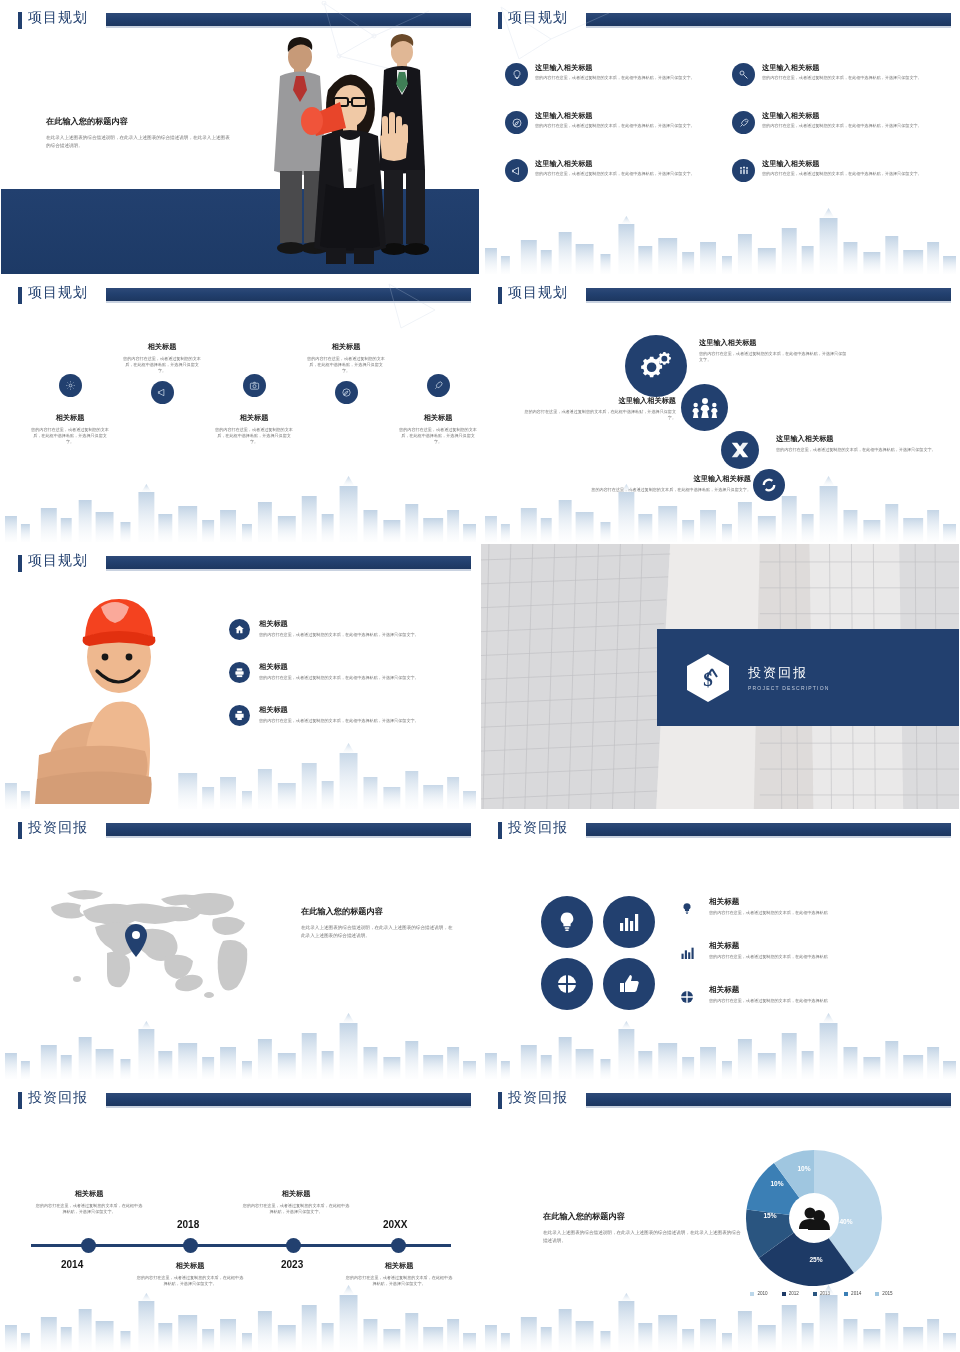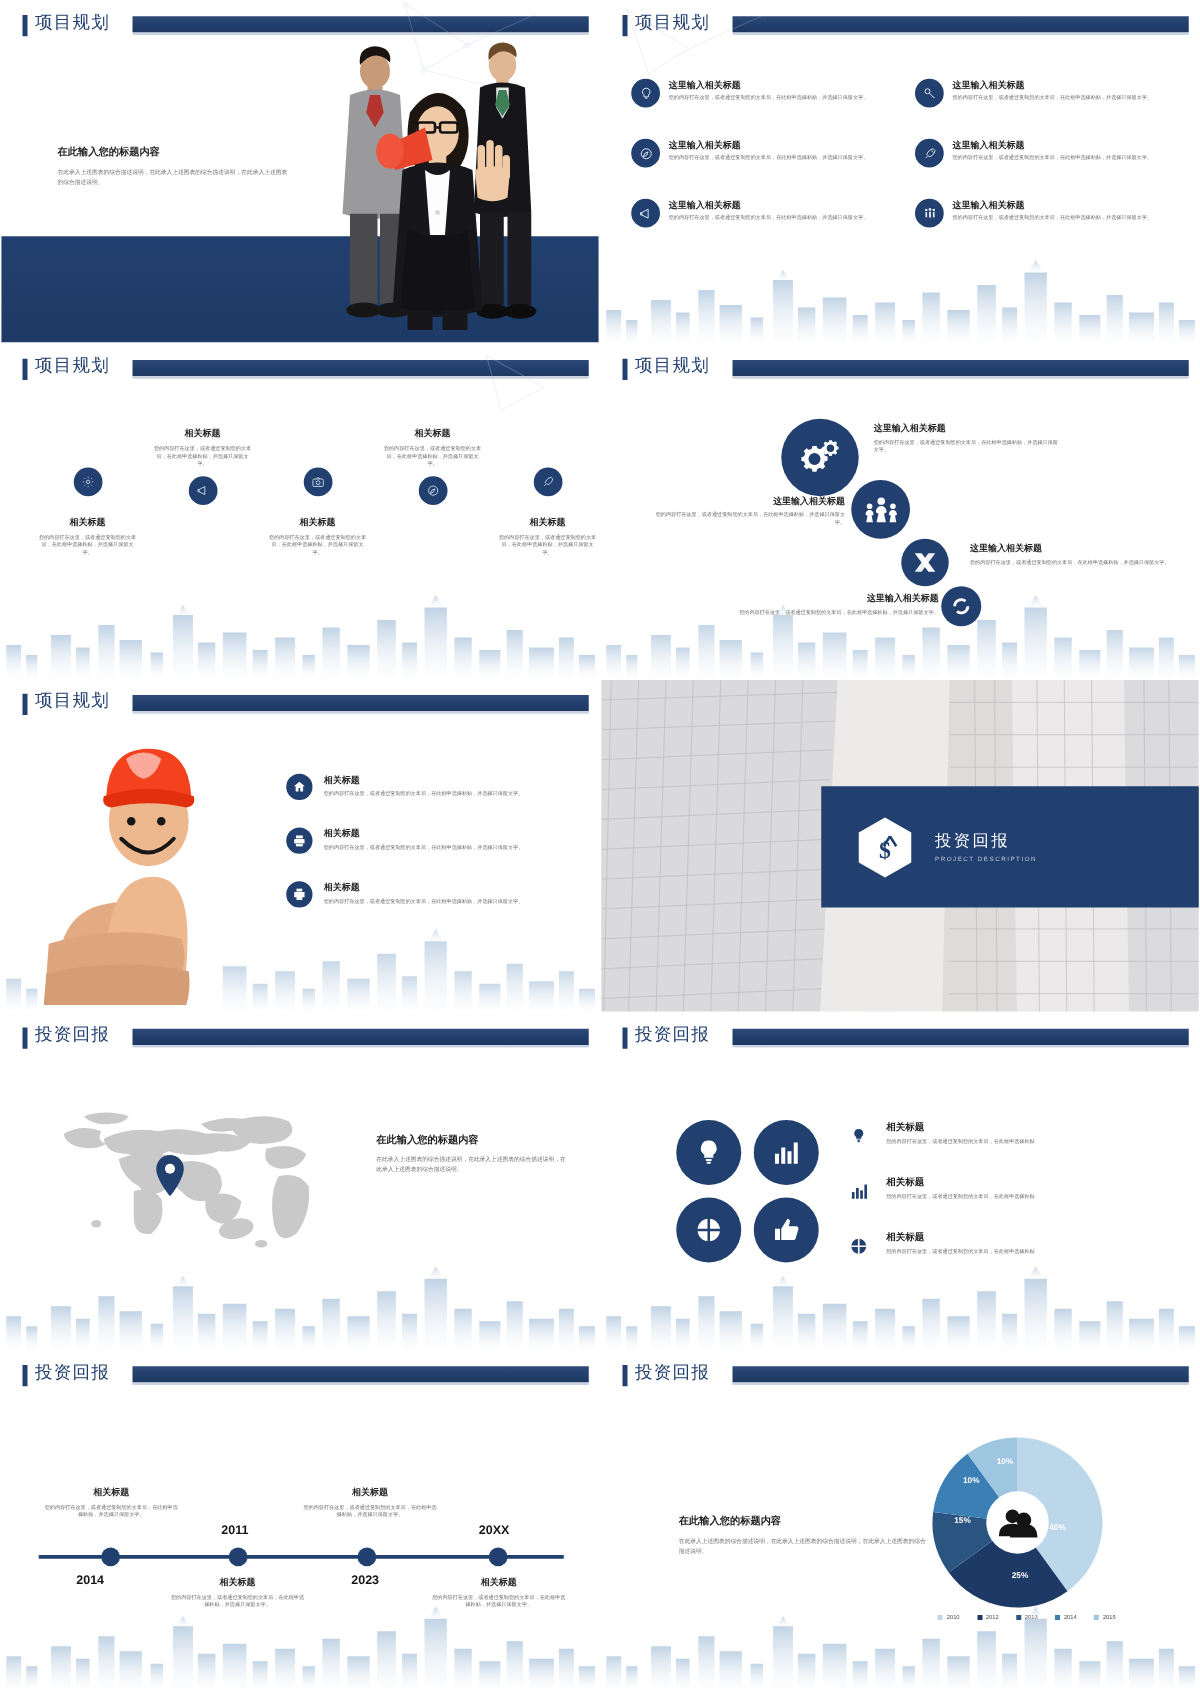--- a/index.html
+++ b/index.html
@@ -891,21 +891,21 @@
     <div class="tl-line"></div>
 
     <div class="tl-dot" style="left:80px;"></div>
     <div class="tl-year" style="left:60px; top:178px;">2014</div>
     <div class="tl-box" style="left:33px; top:108px;">
       <div class="hdg">相关标题</div>
       <div class="body-txt" style="margin-top:4px;">您的内容打在这里，或者通过复制您的文本后，在此框中选择粘贴，并选择只保留文字。</div>
     </div>
 
     <div class="tl-dot" style="left:182px;"></div>
-    <div class="tl-year" style="left:176px; top:138px;">2011</div>
+    <div class="tl-year" style="left:176px; top:138px;">2018</div>
     <div class="tl-box" style="left:134px; top:180px;">
       <div class="hdg">相关标题</div>
       <div class="body-txt" style="margin-top:4px;">您的内容打在这里，或者通过复制您的文本后，在此框中选择粘贴，并选择只保留文字。</div>
     </div>
 
     <div class="tl-dot" style="left:285px;"></div>
     <div class="tl-year" style="left:280px; top:178px;">2023</div>
     <div class="tl-box" style="left:240px; top:108px;">
       <div class="hdg">相关标题</div>
       <div class="body-txt" style="margin-top:4px;">您的内容打在这里，或者通过复制您的文本后，在此框中选择粘贴，并选择只保留文字。</div>

